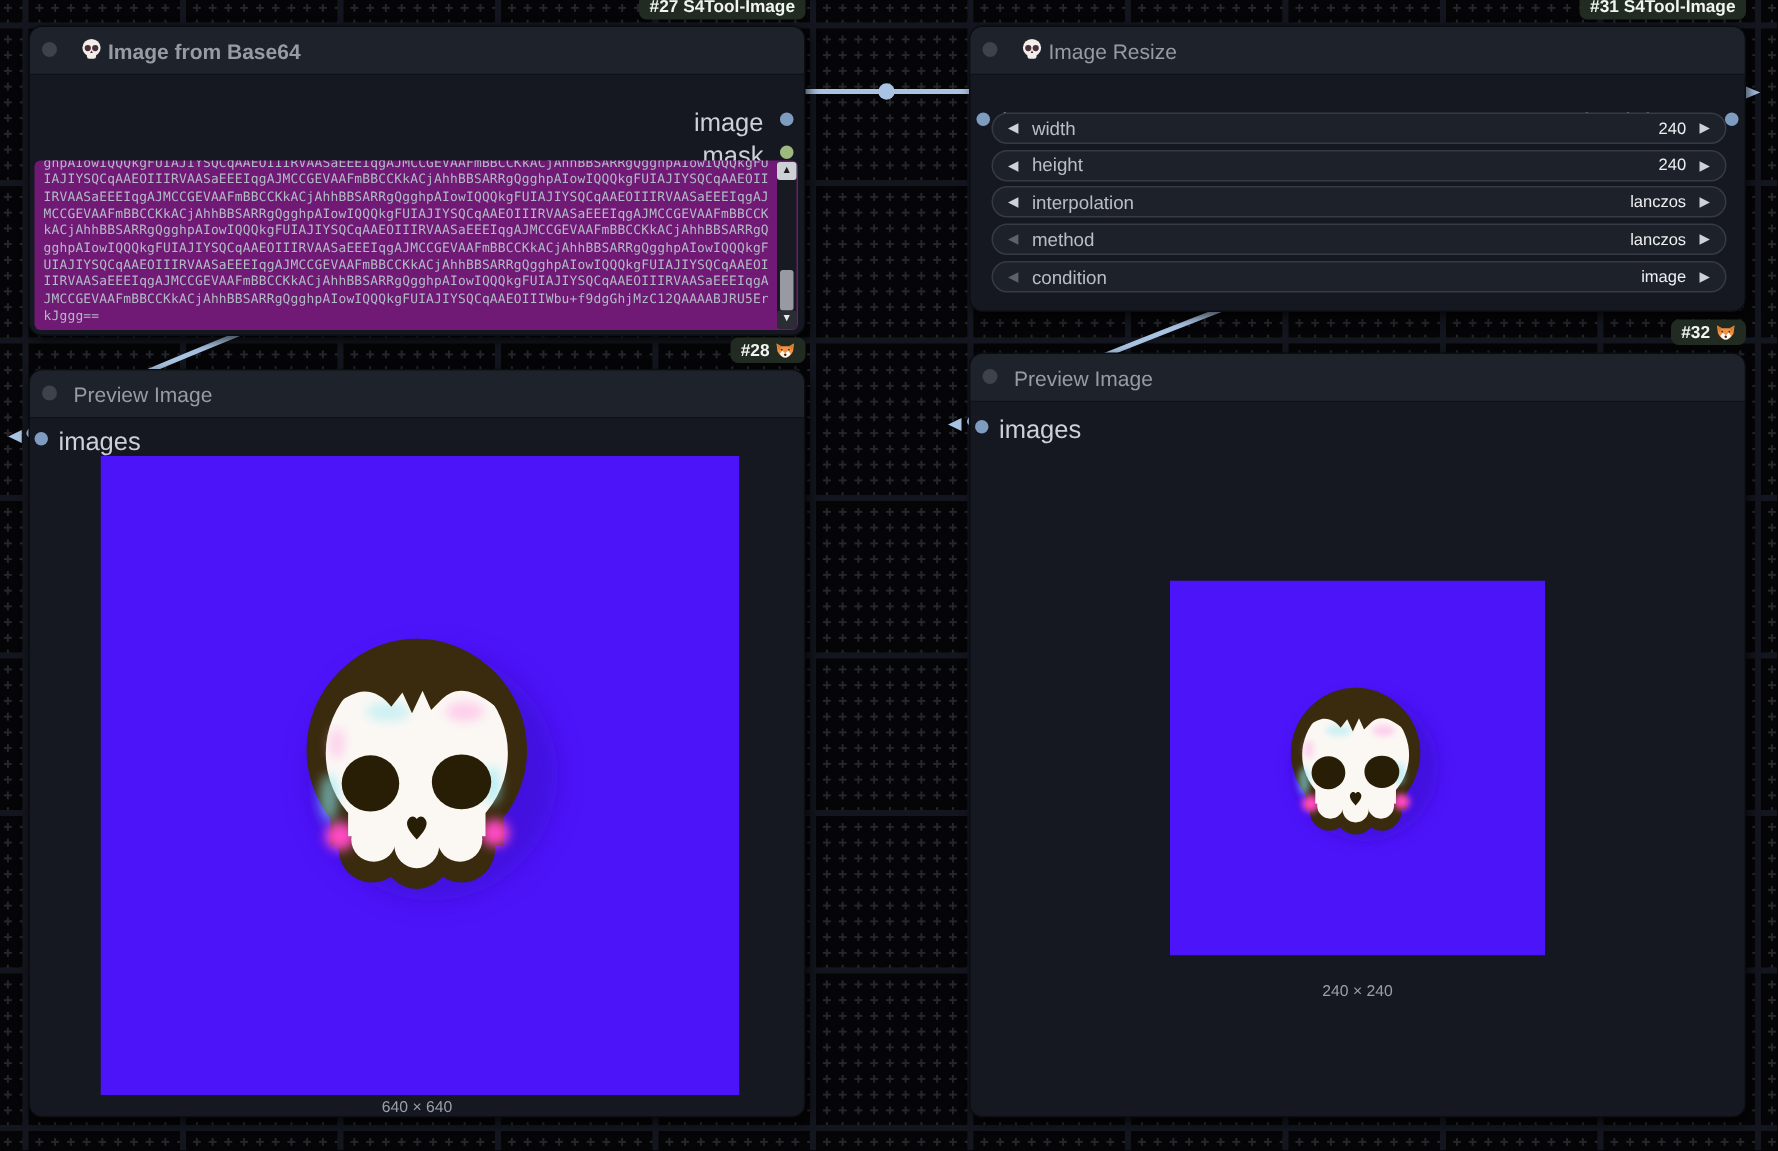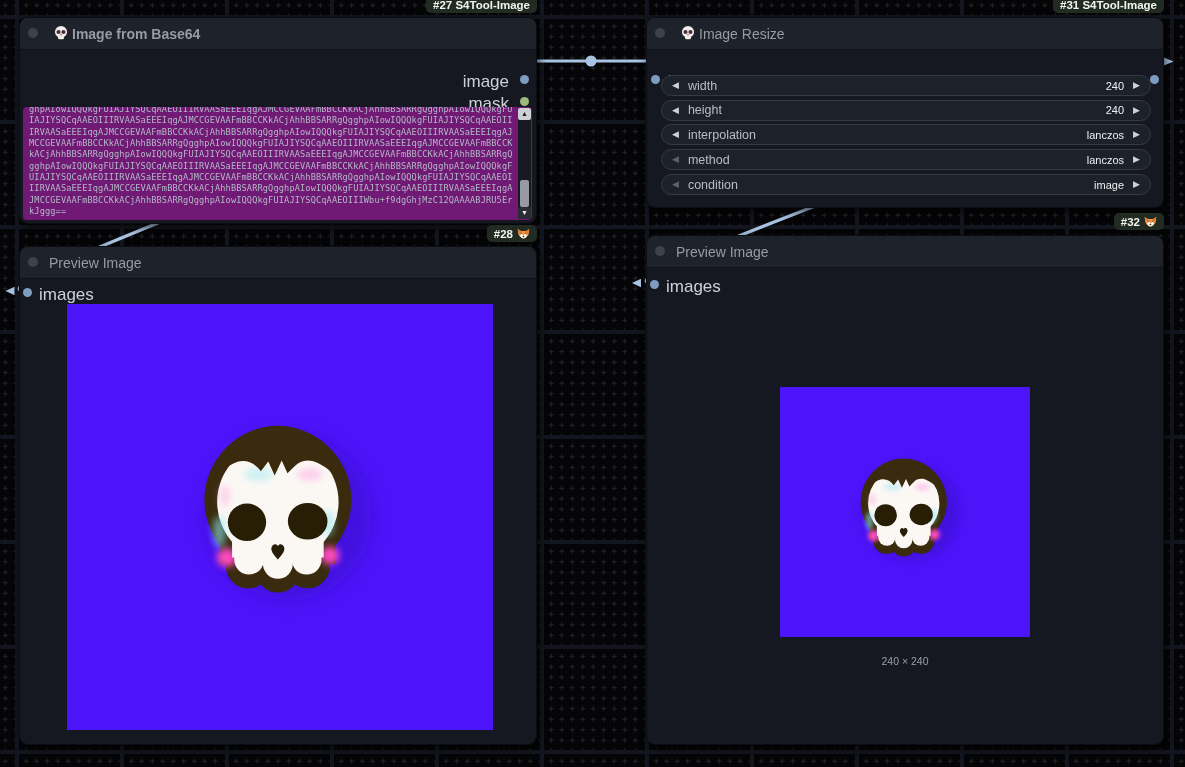--- a/index.html
+++ b/index.html
@@ -210,20 +210,21 @@
         <ellipse cx="122.5" cy="103" rx="2.8" ry="6" fill="#8be7f4" opacity="0.55" filter="url(#blurA)"></ellipse>
         <ellipse cx="90" cy="80" rx="7" ry="3" fill="#9fe9f3" opacity="0.5" filter="url(#blurA)"></ellipse>
         <ellipse cx="114" cy="80" rx="6" ry="3" fill="#ffa5e2" opacity="0.5" filter="url(#blurA)"></ellipse>
         <ellipse cx="74" cy="90" rx="2.5" ry="5" fill="#ffa5e2" opacity="0.45" filter="url(#blurA)"></ellipse>
         <path d="M66.5,84 A33,33 0 0 1 131.5,85 C127.5,82 123,77 117.5,74.5 C113,72.5 109.5,73.5 107,76 L103.5,79.5 L100.8,73.5 L97.5,80.5 L94.5,74 L91,78.5 C88.5,75 84.5,73 80.5,74 C75.5,75.5 70.5,80 66.5,84 Z" fill="#3a2b0e"></path>
         <ellipse cx="84.5" cy="102.5" rx="9" ry="8.8" fill="#281d05"></ellipse>
         <ellipse cx="113" cy="102" rx="9.3" ry="8.6" fill="#281d05"></ellipse>
         <path d="M99,120 C96.8,117.6 95.3,115.6 96.2,113.9 C97,112.5 98.3,112.5 99,113.6 C99.7,112.5 101,112.5 101.8,113.9 C102.7,115.6 101.2,117.6 99,120 Z" fill="#281d05"></path>
       </g>
     </svg>
+    <div class="caption" style="top:485px;">640 × 640</div>
   </div>
   <div class="tag" style="right:648px;top:225px;">
     <span>#28</span>
     <svg viewBox="0 0 20 20" width="13" height="13">
       <path d="M1,3 L6,6 L14,6 L19,3 L18,11 C16,15 13,17.5 10,17.5 C7,17.5 4,15 2,11 Z" fill="#ef9345"></path>
       <polygon points="1,3 6,6 3.5,10" fill="#d97a2e"></polygon>
       <polygon points="19,3 14,6 16.5,10" fill="#d97a2e"></polygon>
       <path d="M10,17.5 C8,17.5 6,16 4.5,13.5 L7,10.5 L10,13 L13,10.5 L15.5,13.5 C14,16 12,17.5 10,17.5 Z" fill="#fdfdfb"></path>
       <circle cx="10" cy="14.6" r="1.3" fill="#3a2a1a"></circle>
       <circle cx="6.3" cy="9.3" r="0.9" fill="#3a2a1a"></circle>

